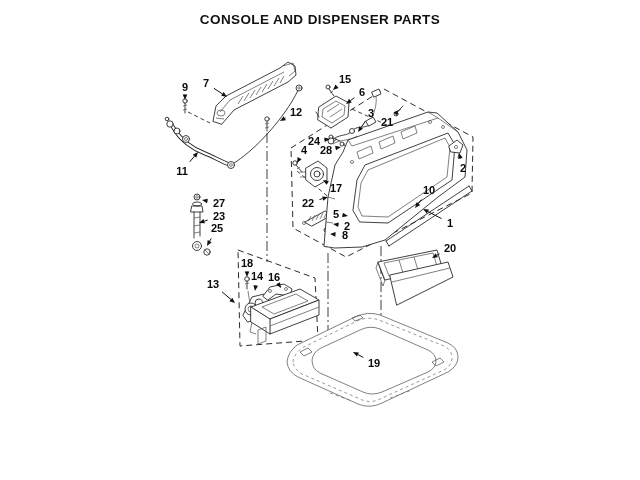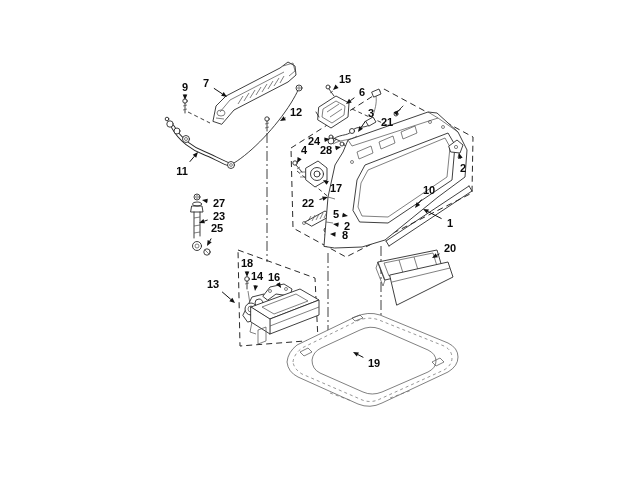--- a/index.html
+++ b/index.html
@@ -18,20 +18,21 @@
   .tube-in{stroke:#ffffff;stroke-width:2.2;fill:none;stroke-linecap:round;}
   .texture{stroke:#6a6a6a;stroke-width:.7;fill:none;stroke-dasharray:3 3;}
   .callout-line{stroke:#111;stroke-width:1;}
   .callout-arrow{fill:#111;stroke:none;}
   .callout-label{font:bold 11px "Liberation Sans",sans-serif;fill:#0a0a0a;text-anchor:middle;}
 </style>
 </head>
 <body>
 
 <div class="stage">
+  <h1 class="title">CONSOLE AND DISPENSER PARTS</h1>
 
   <svg width="640" height="480" viewBox="0 0 640 480">
 
     <polygon class="dash" points="291,148 384,89 473,137 472,193 346,257 293,228"></polygon>
     <polygon class="dash" points="238,250 315,278 318,340 240,346"></polygon>
 
     <line class="cline" x1="267" y1="133" x2="267" y2="262"></line>
     <line class="cline" x1="328" y1="253" x2="328" y2="358"></line>
     <line class="cline" x1="381" y1="246" x2="381" y2="377"></line>
     <line class="cline" x1="353" y1="186" x2="353" y2="224"></line>

